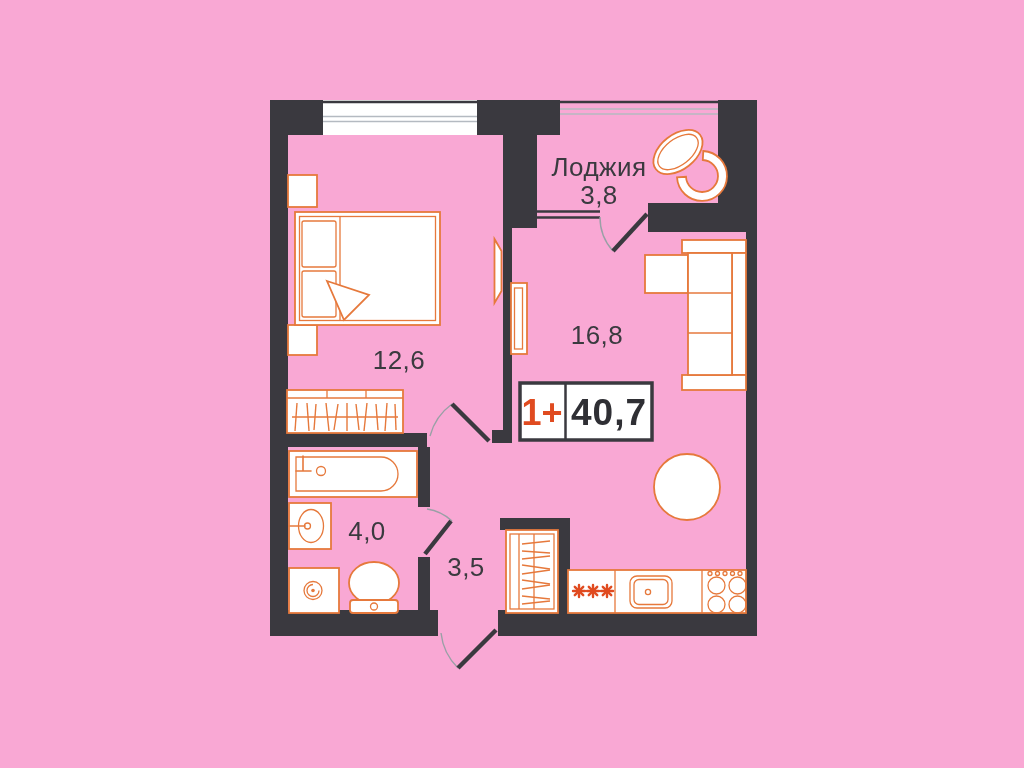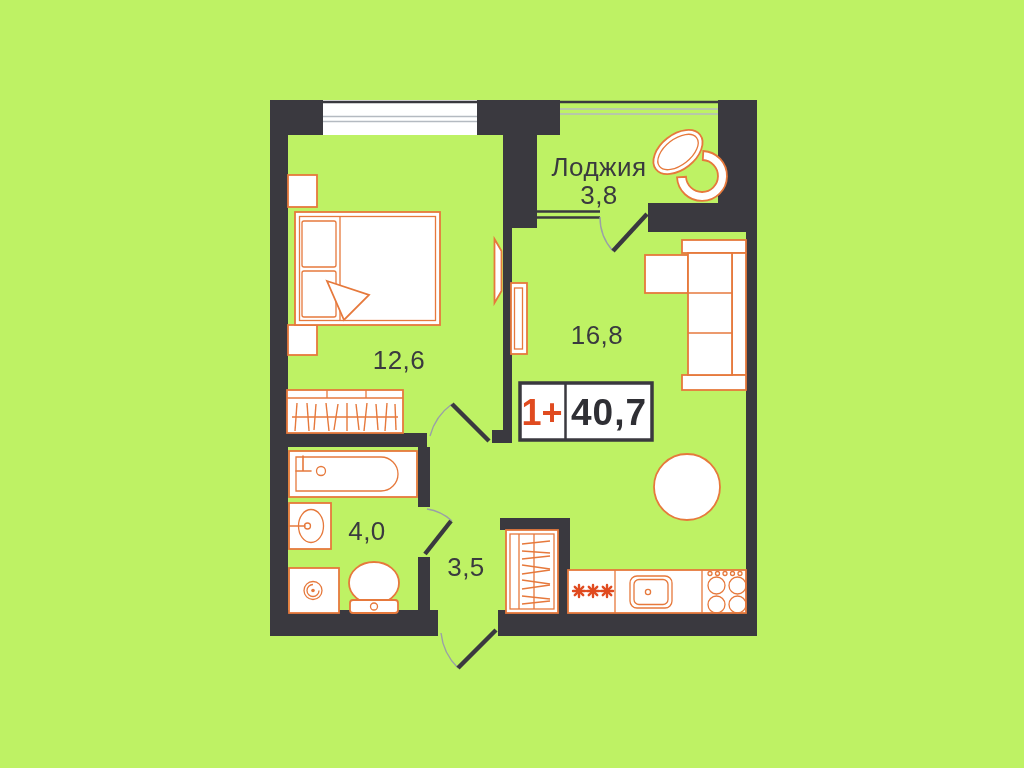--- a/index.html
+++ b/index.html
@@ -1,16 +1,16 @@
 <!DOCTYPE html>
 <html><head>
 <meta charset="utf-8">
 <style>
   html,body{margin:0;padding:0;background:#ffffff;}
-  .canvas{position:relative;width:1024px;height:768px;background:#bef264;overflow:hidden;
+  .canvas{position:relative;width:1024px;height:768px;background:#f9a8d4;overflow:hidden;
           font-family:"Liberation Sans", sans-serif;}
   svg{position:absolute;left:0;top:0;}
   .wall{fill:#3a393f;stroke:none;}
   .furn{fill:#ffffff;stroke:#e6793c;stroke-width:1.8;}
   .furn-line{fill:none;stroke:#e6793c;stroke-width:1.6;stroke-linecap:round;}
   .furn-thin{fill:none;stroke:#e6793c;stroke-width:1.3;}
   .accent-line{fill:none;stroke:#e04b20;stroke-width:2.4;stroke-linecap:round;}
   .door-arc{fill:none;stroke:#9aa0a6;stroke-width:1.4;}
   .door-leaf{fill:none;stroke:#3a393f;stroke-width:4.4;stroke-linecap:butt;}
   .win-dark{stroke:#3a393f;stroke-width:2.4;}

